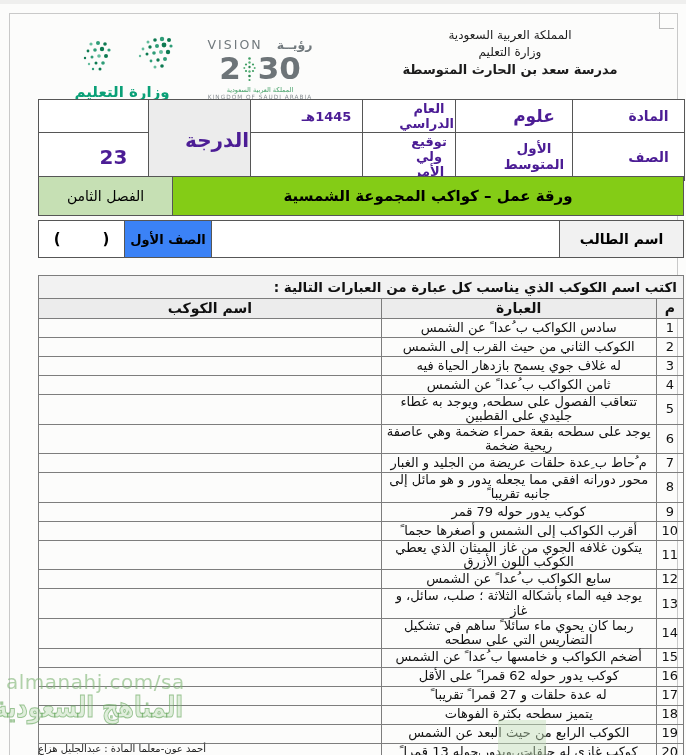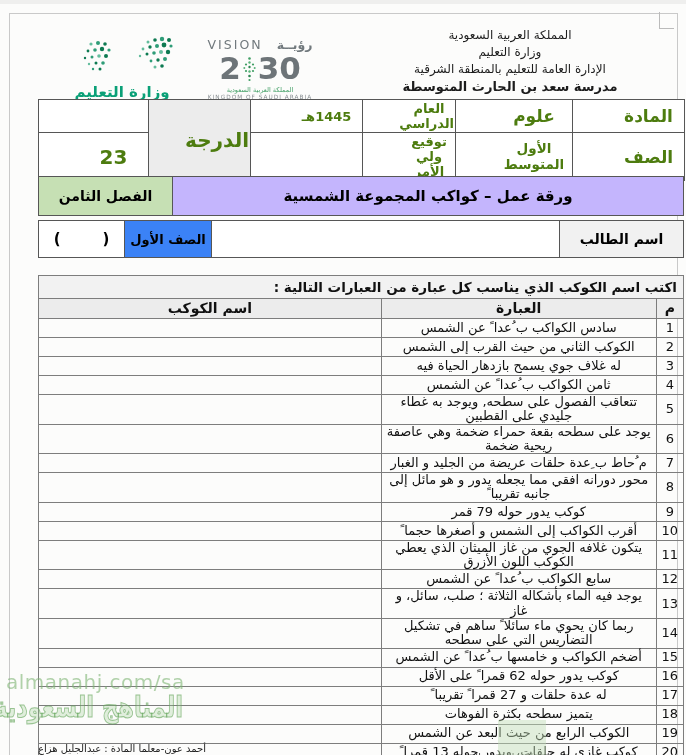--- a/index.html
+++ b/index.html
@@ -24,35 +24,35 @@
   .v-row1 .var{font-weight:bold;direction:rtl;}
   .v-row2{display:flex;justify-content:center;align-items:center;font-size:31px;font-weight:bold;
           color:#6d7478;line-height:1;margin-top:1px;}
   .v-row3{font-size:6.5px;color:#3f9e63;margin-top:2px;direction:rtl;}
   .v-row4{font-size:5.8px;color:#8a9094;letter-spacing:1px;}
 
   
   table{border-collapse:collapse;}
   .info-table{position:absolute;left:38px;top:95px;width:646px;direction:rtl;table-layout:fixed;}
   .info-table td{border:1.5px solid #565656;text-align:center;vertical-align:middle;
-                 font-weight:bold;color:#4d7c0f;background:#fff;padding-left:41px;}
-  .info-table .lbl{font-size:17px;}
+                 font-weight:bold;color:#4c1d95;background:#fff;padding-left:41px;}
+  .info-table .lbl{font-size:14px;}
   .info-table .lbl-sm{font-size:13px;}
   .info-table .val-big{font-size:17px;}
   .info-table .score-h{font-size:20px;background:#ececec;}
   .info-table .score-v{font-size:20px;}
   .wrap-narrow{display:inline-block;max-width:62px;line-height:1.25;font-size:13.5px;}
 
   
   .title-row{position:absolute;left:38px;top:172px;width:646px;height:40px;display:flex;
              flex-direction:row-reverse;box-sizing:border-box;}
-  .title-main{flex:0 0 512px;background:#c4b5fd;border:1.5px solid #565656;display:flex;
+  .title-main{flex:0 0 512px;background:#84cc16;border:1.5px solid #565656;display:flex;
               align-items:center;justify-content:center;font-weight:bold;font-size:15px;direction:rtl;box-sizing:border-box;}
   .title-chapter{flex:0 0 134px;background:#c6e0b4;border:1.5px solid #565656;border-right:none;display:flex;
-              align-items:center;justify-content:center;font-weight:bold;font-size:14px;direction:rtl;box-sizing:border-box;}
+              align-items:center;justify-content:center;font-weight:normal;font-size:14px;direction:rtl;box-sizing:border-box;}
 
   
   .student-row{position:absolute;left:38px;top:216px;width:646px;height:38px;display:flex;
                flex-direction:row-reverse;box-sizing:border-box;}
   .student-row>div{border:1.5px solid #565656;box-sizing:border-box;display:flex;align-items:center;
                justify-content:center;font-weight:bold;direction:rtl;}
   .student-row>div+div{border-right:none;}
   .s-name{flex:0 0 125px;background:#f1f1f1;font-size:14px;}
   .s-blank{flex:0 0 348px;background:#fff;}
   .s-class{flex:0 0 87px;background:#3b82f6;font-size:13px;}
@@ -81,21 +81,20 @@
 </head>
 <body>
 
 <div class="page">
   <div class="frame"></div>
   <div class="corner-mark"></div>
 
   <div class="org-header">
     <div class="l1">المملكة العربية السعودية</div>
     <div class="l2">وزارة التعليم</div>
-    <div class="l3">الإدارة العامة للتعليم بالمنطقة الشرقية</div>
     <div class="l4">مدرسة سعد بن الحارث المتوسطة</div>
   </div>
 
   <div class="moe-logo">
     <svg width="106" height="46" viewBox="0 0 106 46">
       <g>
         <circle cx="100" cy="8" r="2" fill="#0e7a52"></circle>
           <circle cx="93" cy="7" r="2.2" fill="#2f9d78"></circle>
           <circle cx="86" cy="8" r="1.8" fill="#0e7a52"></circle>
           <circle cx="79" cy="10" r="1.5" fill="#63bd9d"></circle>

